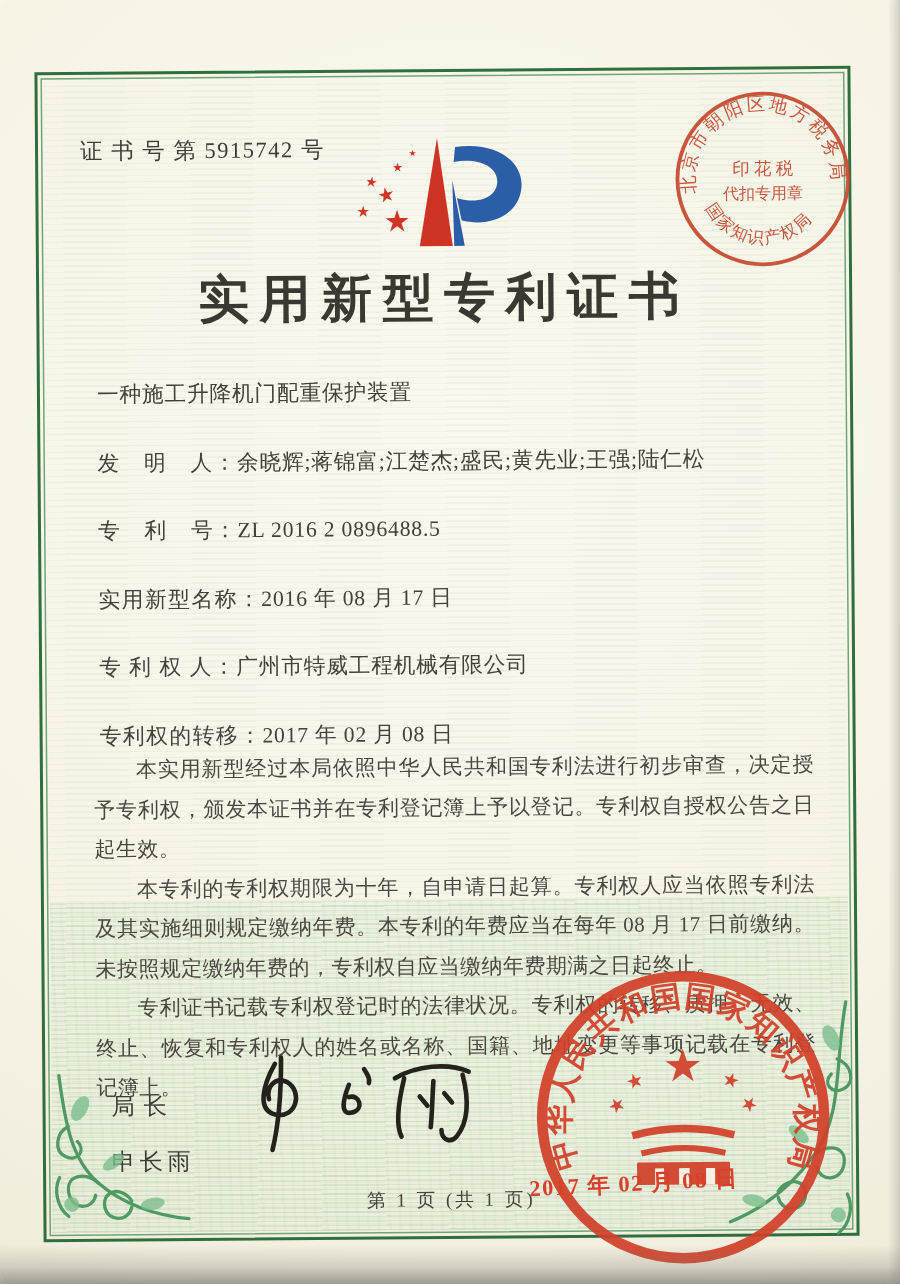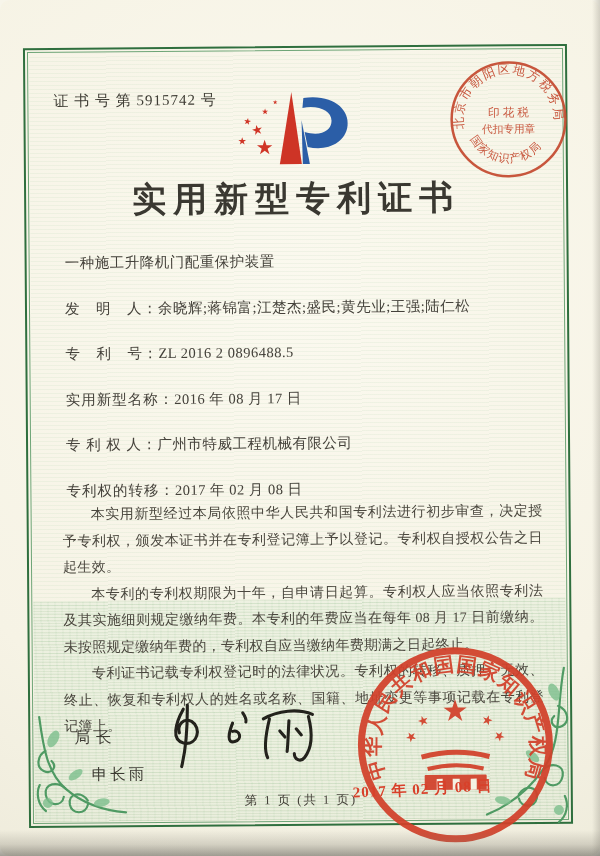--- a/index.html
+++ b/index.html
@@ -64,21 +64,21 @@
   .field-value{white-space:pre;letter-spacing:.5px;}
   
   .body-text{
     position:absolute;left:34px;right:26px;top:452px;
     font-size:14px;line-height:26.5px;color:#4a473e;text-align:justify;
   }
   .body-text p{margin:0;text-indent:2em;letter-spacing:.3px;}
   
   .signer{position:absolute;left:44px;top:678px;font-size:15.5px;color:#3d3b33;}
   .signer .role{letter-spacing:6px;margin-bottom:16px;}
-  .signer .name{letter-spacing:3px;margin-left:17px;}
+  .signer .name{letter-spacing:3px;}
   .signature-svg{position:absolute;left:122px;top:648px;width:175px;height:82px;z-index:4;}
   
   .tax-seal{position:absolute;left:417px;top:7px;width:132px;height:132px;opacity:.92;}
   .main-seal{position:absolute;left:309px;top:582px;width:232px;height:232px;opacity:.93;z-index:3;}
   .seal-date{
     position:absolute;left:322px;top:732px;width:180px;z-index:5;
     font-size:15px;font-weight:bold;color:#d8402a;letter-spacing:1px;
     transform:rotate(-2.5deg);white-space:pre;text-align:left;
   }
   

